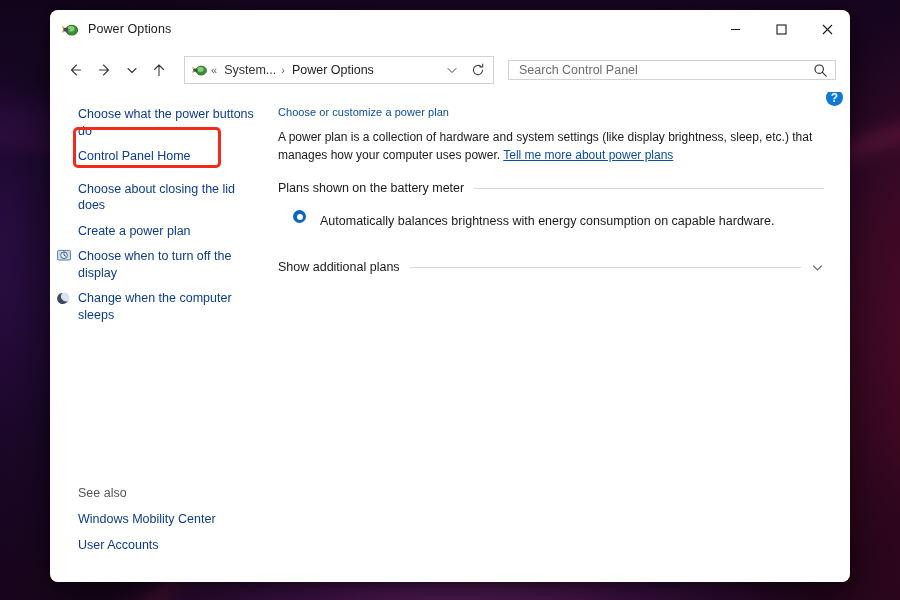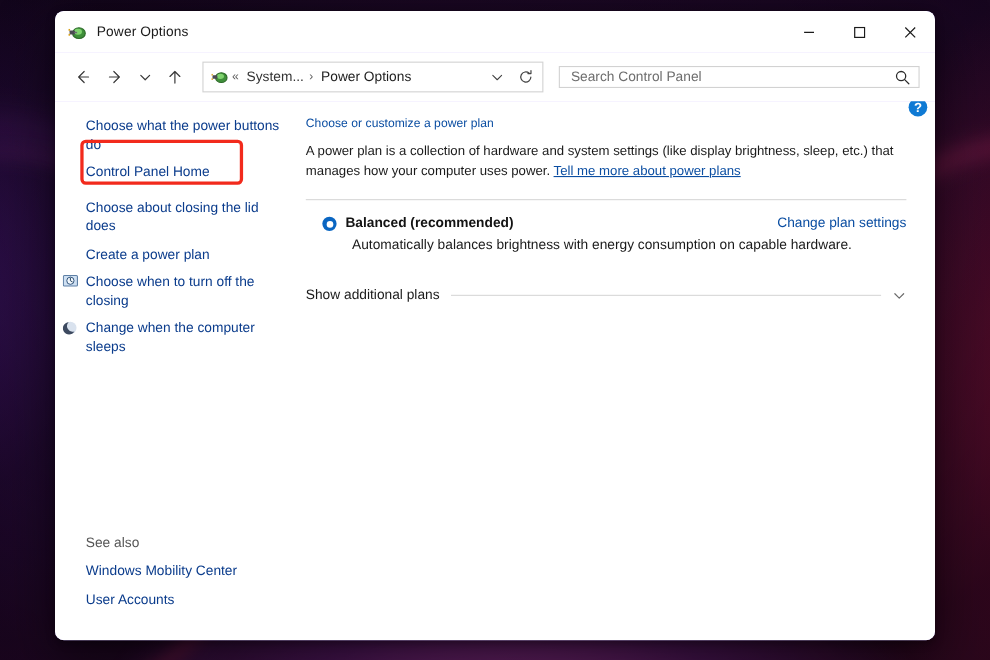--- a/index.html
+++ b/index.html
@@ -66,21 +66,21 @@
   .vignette {
     position: absolute; inset: 0;
     background: radial-gradient(ellipse 80% 80% at 45% 30%, rgba(0,0,0,0) 35%, rgba(5,0,10,0.55) 100%);
   }
 
   
   .window {
     position: absolute;
     left: 50px; top: 10px;
     width: 800px; height: 572px;
-    background: #c4b5fd;
+    background: #c2410c;
     border-radius: 8px;
     box-shadow: 0 18px 48px rgba(0,0,0,0.55), 0 2px 8px rgba(0,0,0,0.35);
     overflow: hidden;
     display: flex;
     flex-direction: column;
   }
 
   
   .titlebar {
     height: 38px;
@@ -467,21 +467,21 @@
       <a class="side-link">Create a power plan</a>
 
       <div class="side-row">
         <span class="mini-icon">
           <svg viewBox="0 0 14 14" width="14" height="14">
             <rect x="0.6" y="1.4" width="12.8" height="9.6" rx="1" fill="#cfe0f2" stroke="#5d7fa5" stroke-width="1"></rect>
             <circle cx="7" cy="6.2" r="3.3" fill="#f3f8fd" stroke="#33567d" stroke-width="0.9"></circle>
             <path d="M7 3.8 V6.2 L8.7 7.2" stroke="#23425f" stroke-width="0.9" fill="none" stroke-linecap="round"></path>
           </svg>
         </span>
-        <a class="side-link">Choose when to turn off the closing</a>
+        <a class="side-link">Choose when to turn off the display</a>
       </div>
 
       <div class="side-row">
         <span class="mini-icon">
           <svg viewBox="0 0 14 14" width="14" height="14">
             <circle cx="7" cy="7" r="5.6" fill="#d9e2ee"></circle>
             <path d="M10.6 10.3 A5.6 5.6 0 1 1 5.4 1.9 A5.1 5.1 0 0 0 10.6 10.3 Z" fill="#3d4a60"></path>
           </svg>
         </span>
         <a class="side-link">Change when the computer sleeps</a>
@@ -500,30 +500,27 @@
       <div class="help-btn">?</div>
 
       <h1 class="main-h1">Choose or customize a power plan</h1>
 
       <p class="main-p">
         <span>A power plan is a collection of hardware and system settings (like display brightness, sleep, etc.) that manages how your computer uses power.</span>
         <span class="inline-link">Tell me more about power plans</span>
       </p>
 
       <div class="group-header">
+        <span class="gh-text">Plans shown on the battery meter</span>
         <span class="gh-rule"></span>
       </div>
 
       <div class="plan-row">
         <span class="radio"></span>
         <div class="plan-main">
-          <div style="display:flex;align-items:flex-start;justify-content:space-between;">
-            <span class="plan-name">Balanced (recommended)</span>
-            <span class="change-link">Change plan settings</span>
-          </div>
           <div class="plan-desc">Automatically balances brightness with energy consumption on capable hardware.</div>
         </div>
       </div>
 
       <div class="show-more">
         <span class="sm-text">Show additional plans</span>
         <span class="sm-rule"></span>
         <span class="sm-chev">
           <svg width="13" height="13" viewBox="0 0 13 13">
               <path d="M2.5 5 L6.5 9 L10.5 5" stroke="currentColor" stroke-width="1.1" fill="none" stroke-linecap="round" stroke-linejoin="round"></path>

